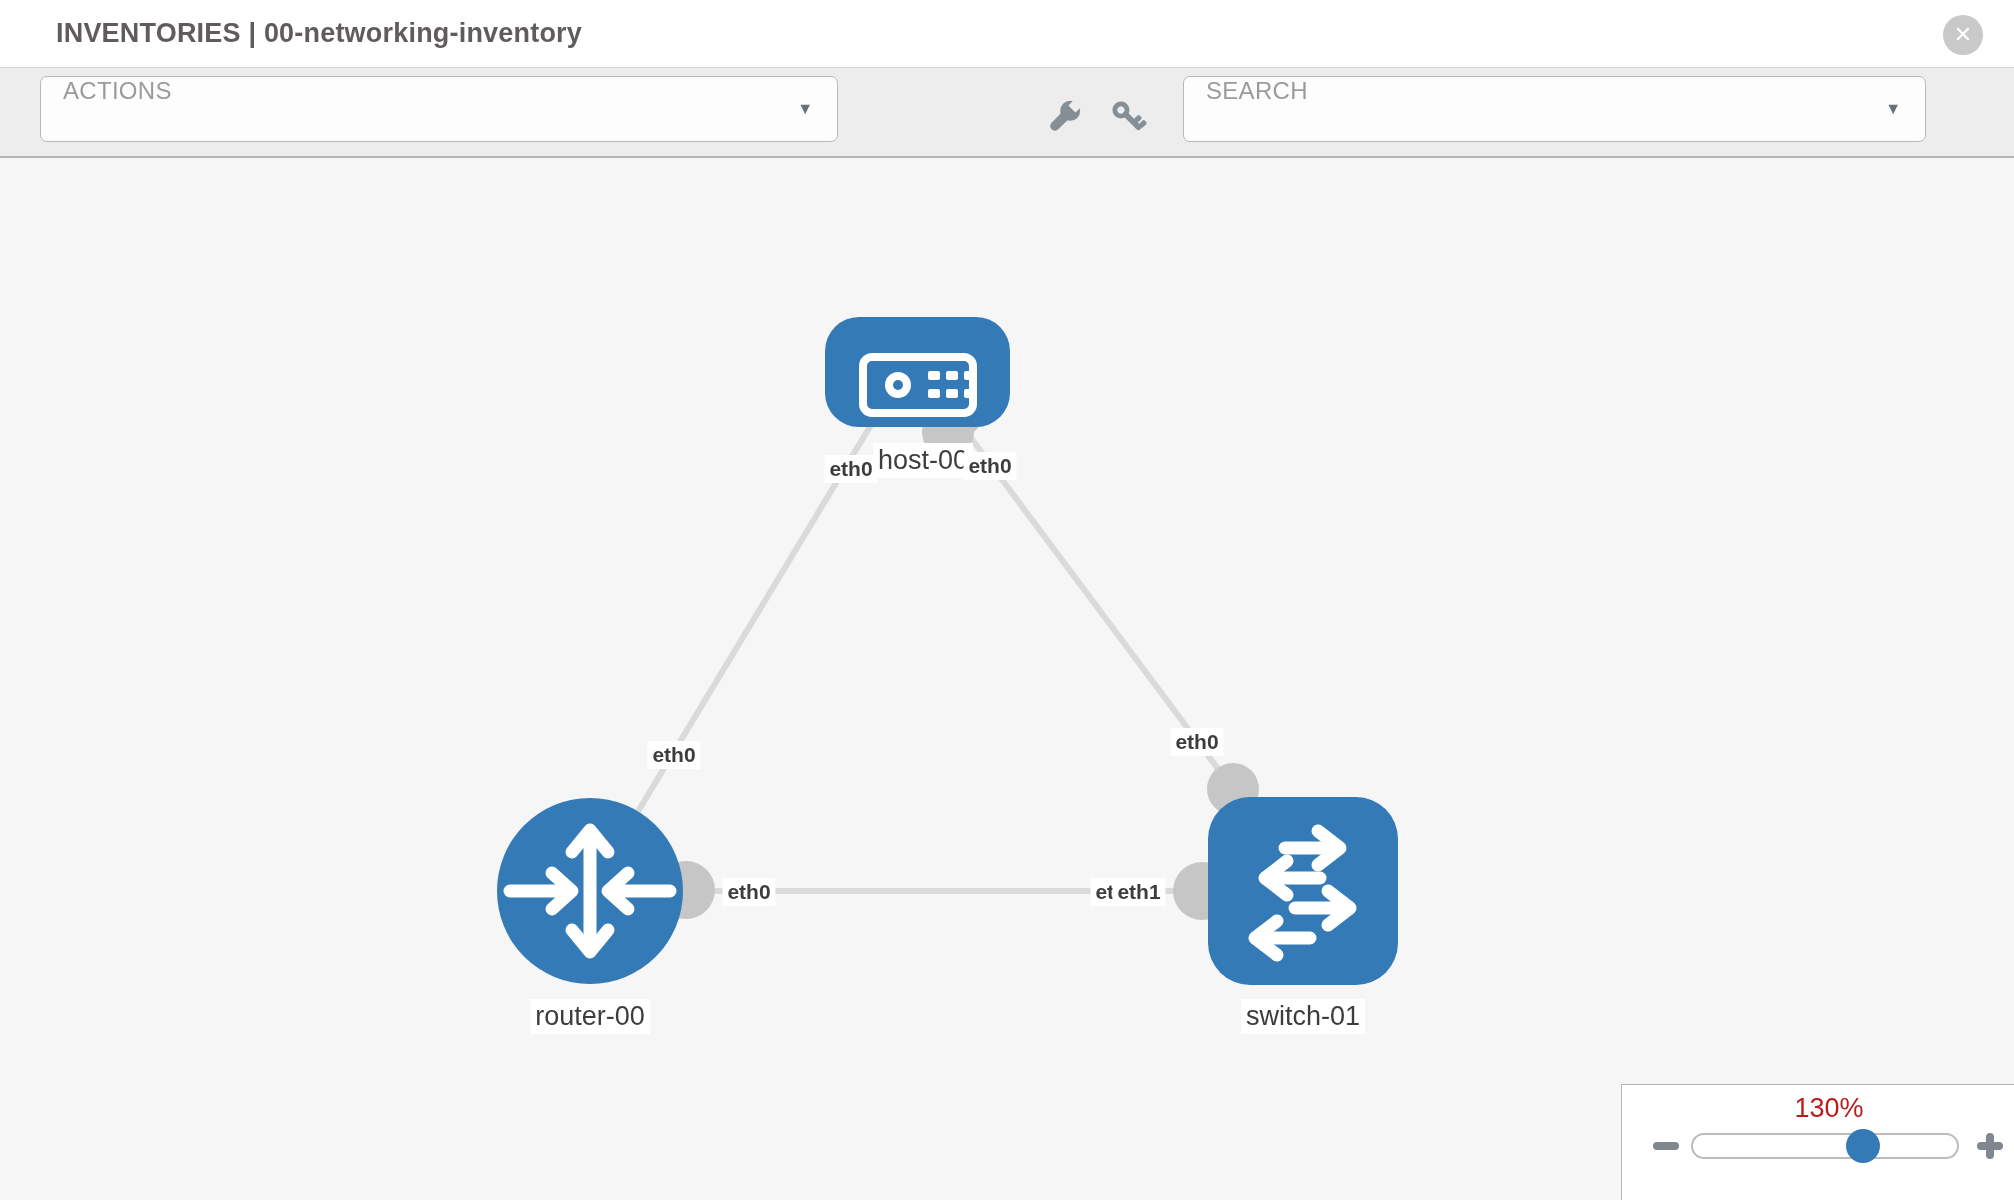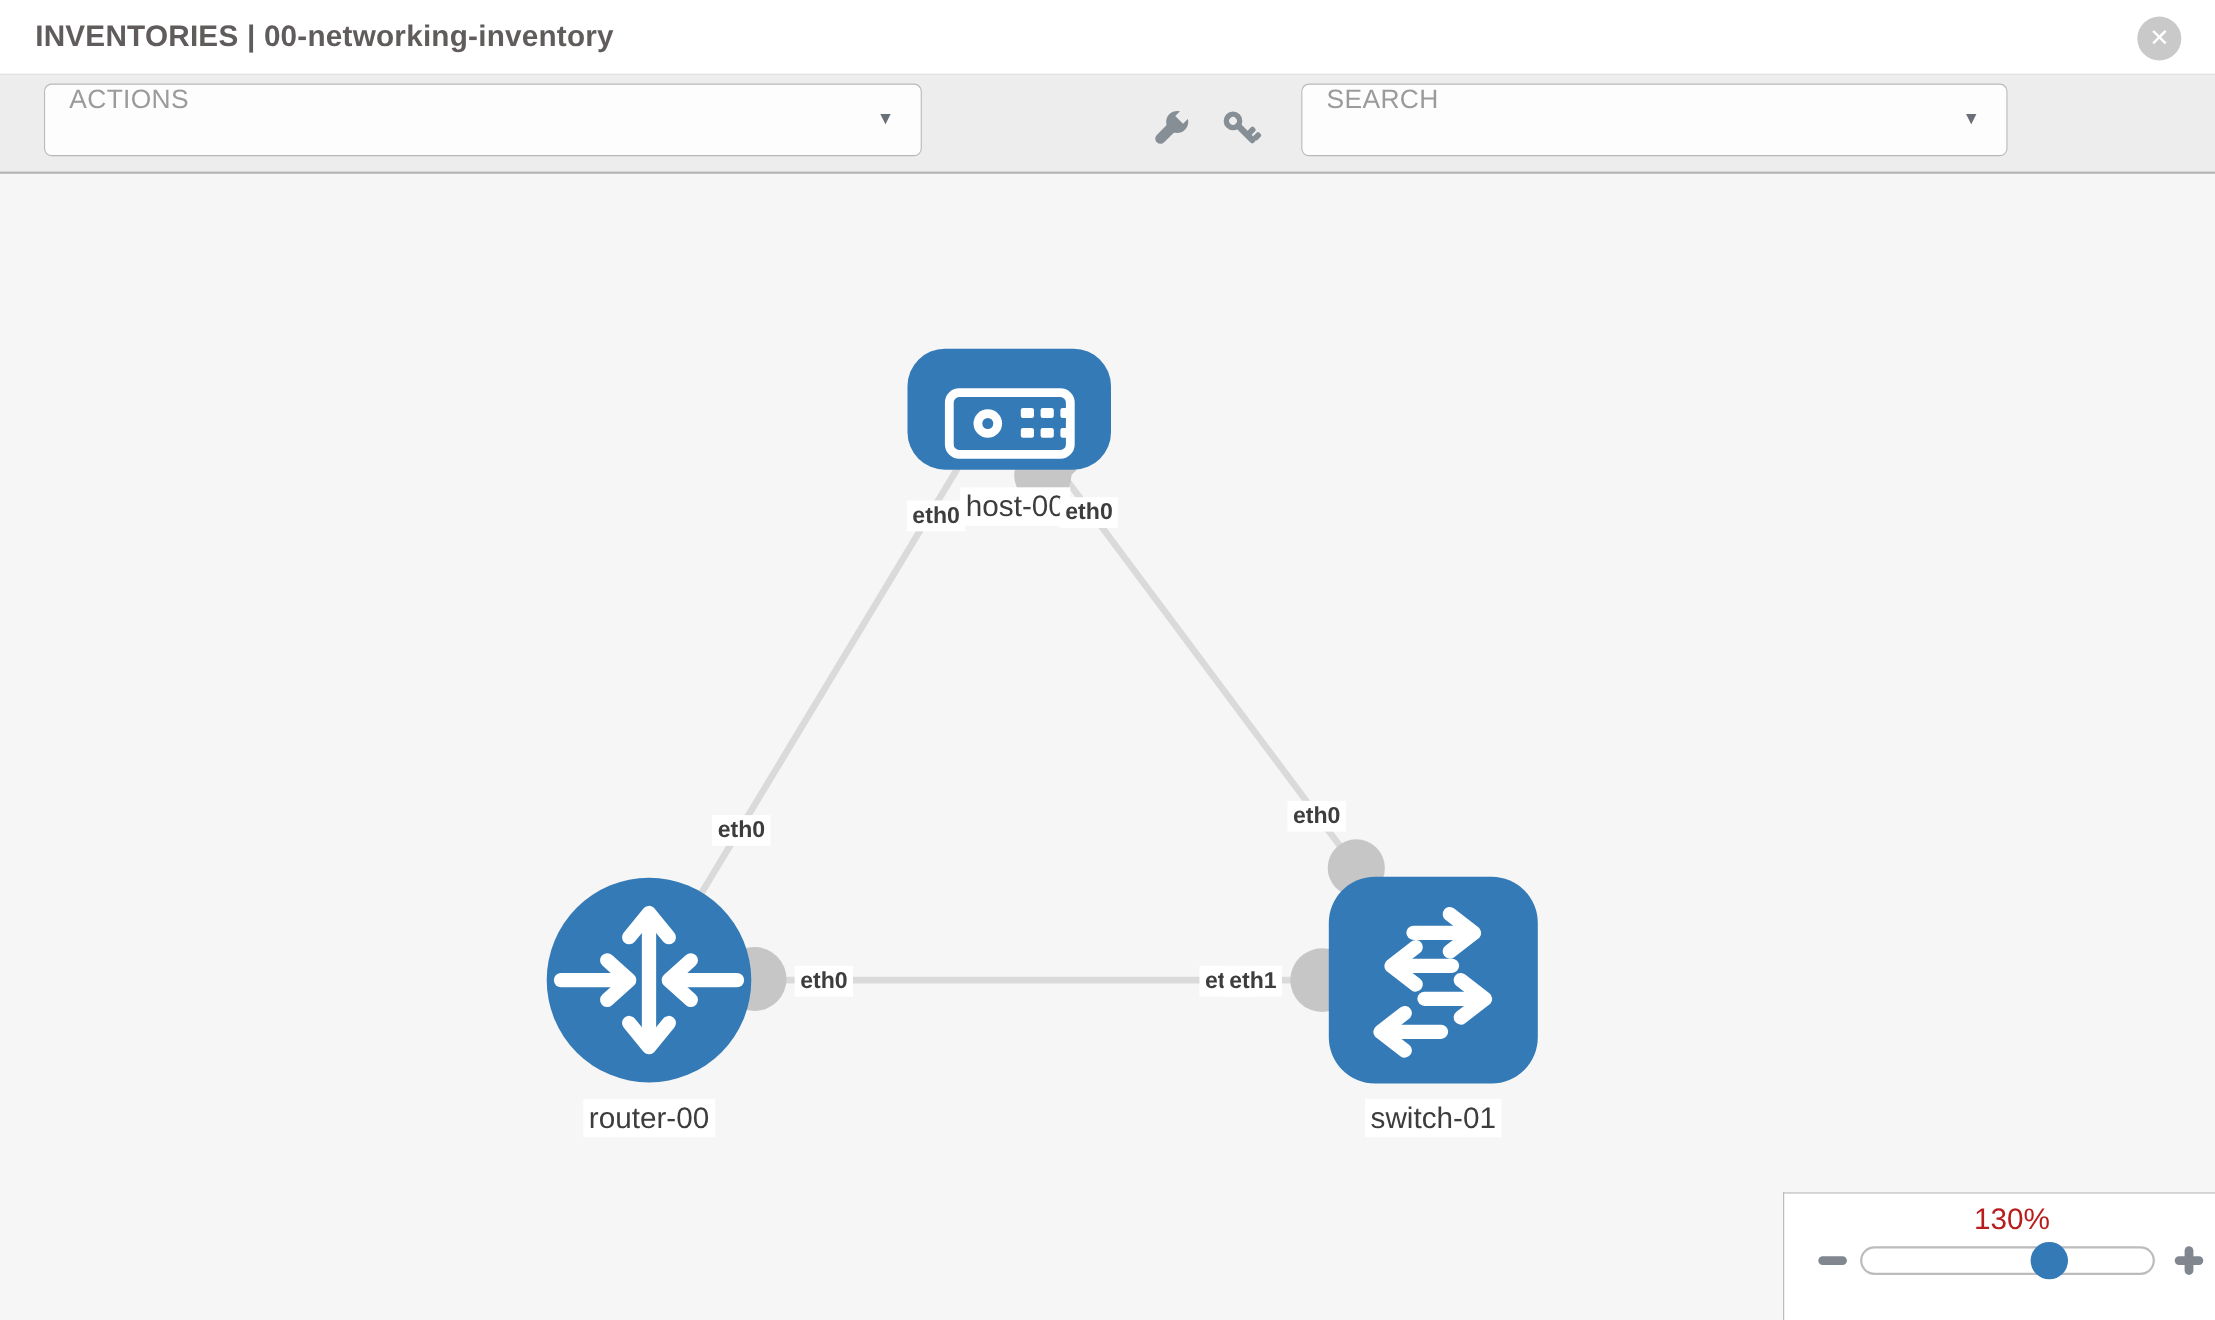--- a/index.html
+++ b/index.html
@@ -6,40 +6,40 @@
   *{box-sizing:border-box;}
   #page{
     position:relative;width:2014px;height:1200px;overflow:hidden;
     font-family:"Liberation Sans","DejaVu Sans",sans-serif;background:#f6f6f6;
   }
   
   .header{
     position:absolute;top:0;left:0;width:2014px;height:68px;background:#ffffff;
     border-bottom:1px solid #d9d9d9;display:flex;align-items:center;
   }
-  .page-title{margin-left:32px;font-size:27px;font-weight:bold;color:#615c5c;letter-spacing:.2px;}
+  .page-title{margin-left:56px;font-size:27px;font-weight:bold;color:#615c5c;letter-spacing:.2px;}
   .close-btn{
     position:absolute;top:15px;left:1943px;width:40px;height:40px;border-radius:50%;
     background:#c9c9c9;color:#ffffff;display:flex;align-items:center;justify-content:center;
     font-size:22px;font-weight:bold;cursor:pointer;line-height:1;
   }
   
   .toolbar{
     position:absolute;top:68px;left:0;width:2014px;height:90px;background:#ededed;
     border-bottom:2px solid #b5b5b5;
   }
   .select-box{
     position:absolute;top:8px;height:66px;background:#fdfdfd;border:1.5px solid #b9b9b9;
     border-radius:7px;display:flex;align-items:flex-start;cursor:pointer;
   }
   .select-box .select-label{margin-left:22px;font-size:24px;color:#9b9b9b;letter-spacing:.3px;}
   .select-box .caret{position:absolute;right:24px;top:50%;transform:translateY(-50%);
     font-size:16px;color:#6a7078;}
   #actions-box{left:40px;width:798px;}
-  #search-box{left:1183px;width:642px;}
+  #search-box{left:1183px;width:743px;}
   .tool-btn{position:absolute;top:29px;width:44px;height:44px;display:flex;align-items:center;
     justify-content:center;cursor:pointer;}
   #wrench-btn{left:1042px;} #key-btn{left:1106px;}
   
   .canvas{position:absolute;top:160px;left:0;width:2014px;height:1040px;background:#f6f6f6;}
   .canvas svg.graph{position:absolute;top:0;left:0;z-index:1;}
   .nlabel{
     position:absolute;transform:translateX(-50%);background:#ffffff;color:#3d3d3d;
     padding:2px 5px;line-height:1.15;white-space:nowrap;z-index:3;
   }

